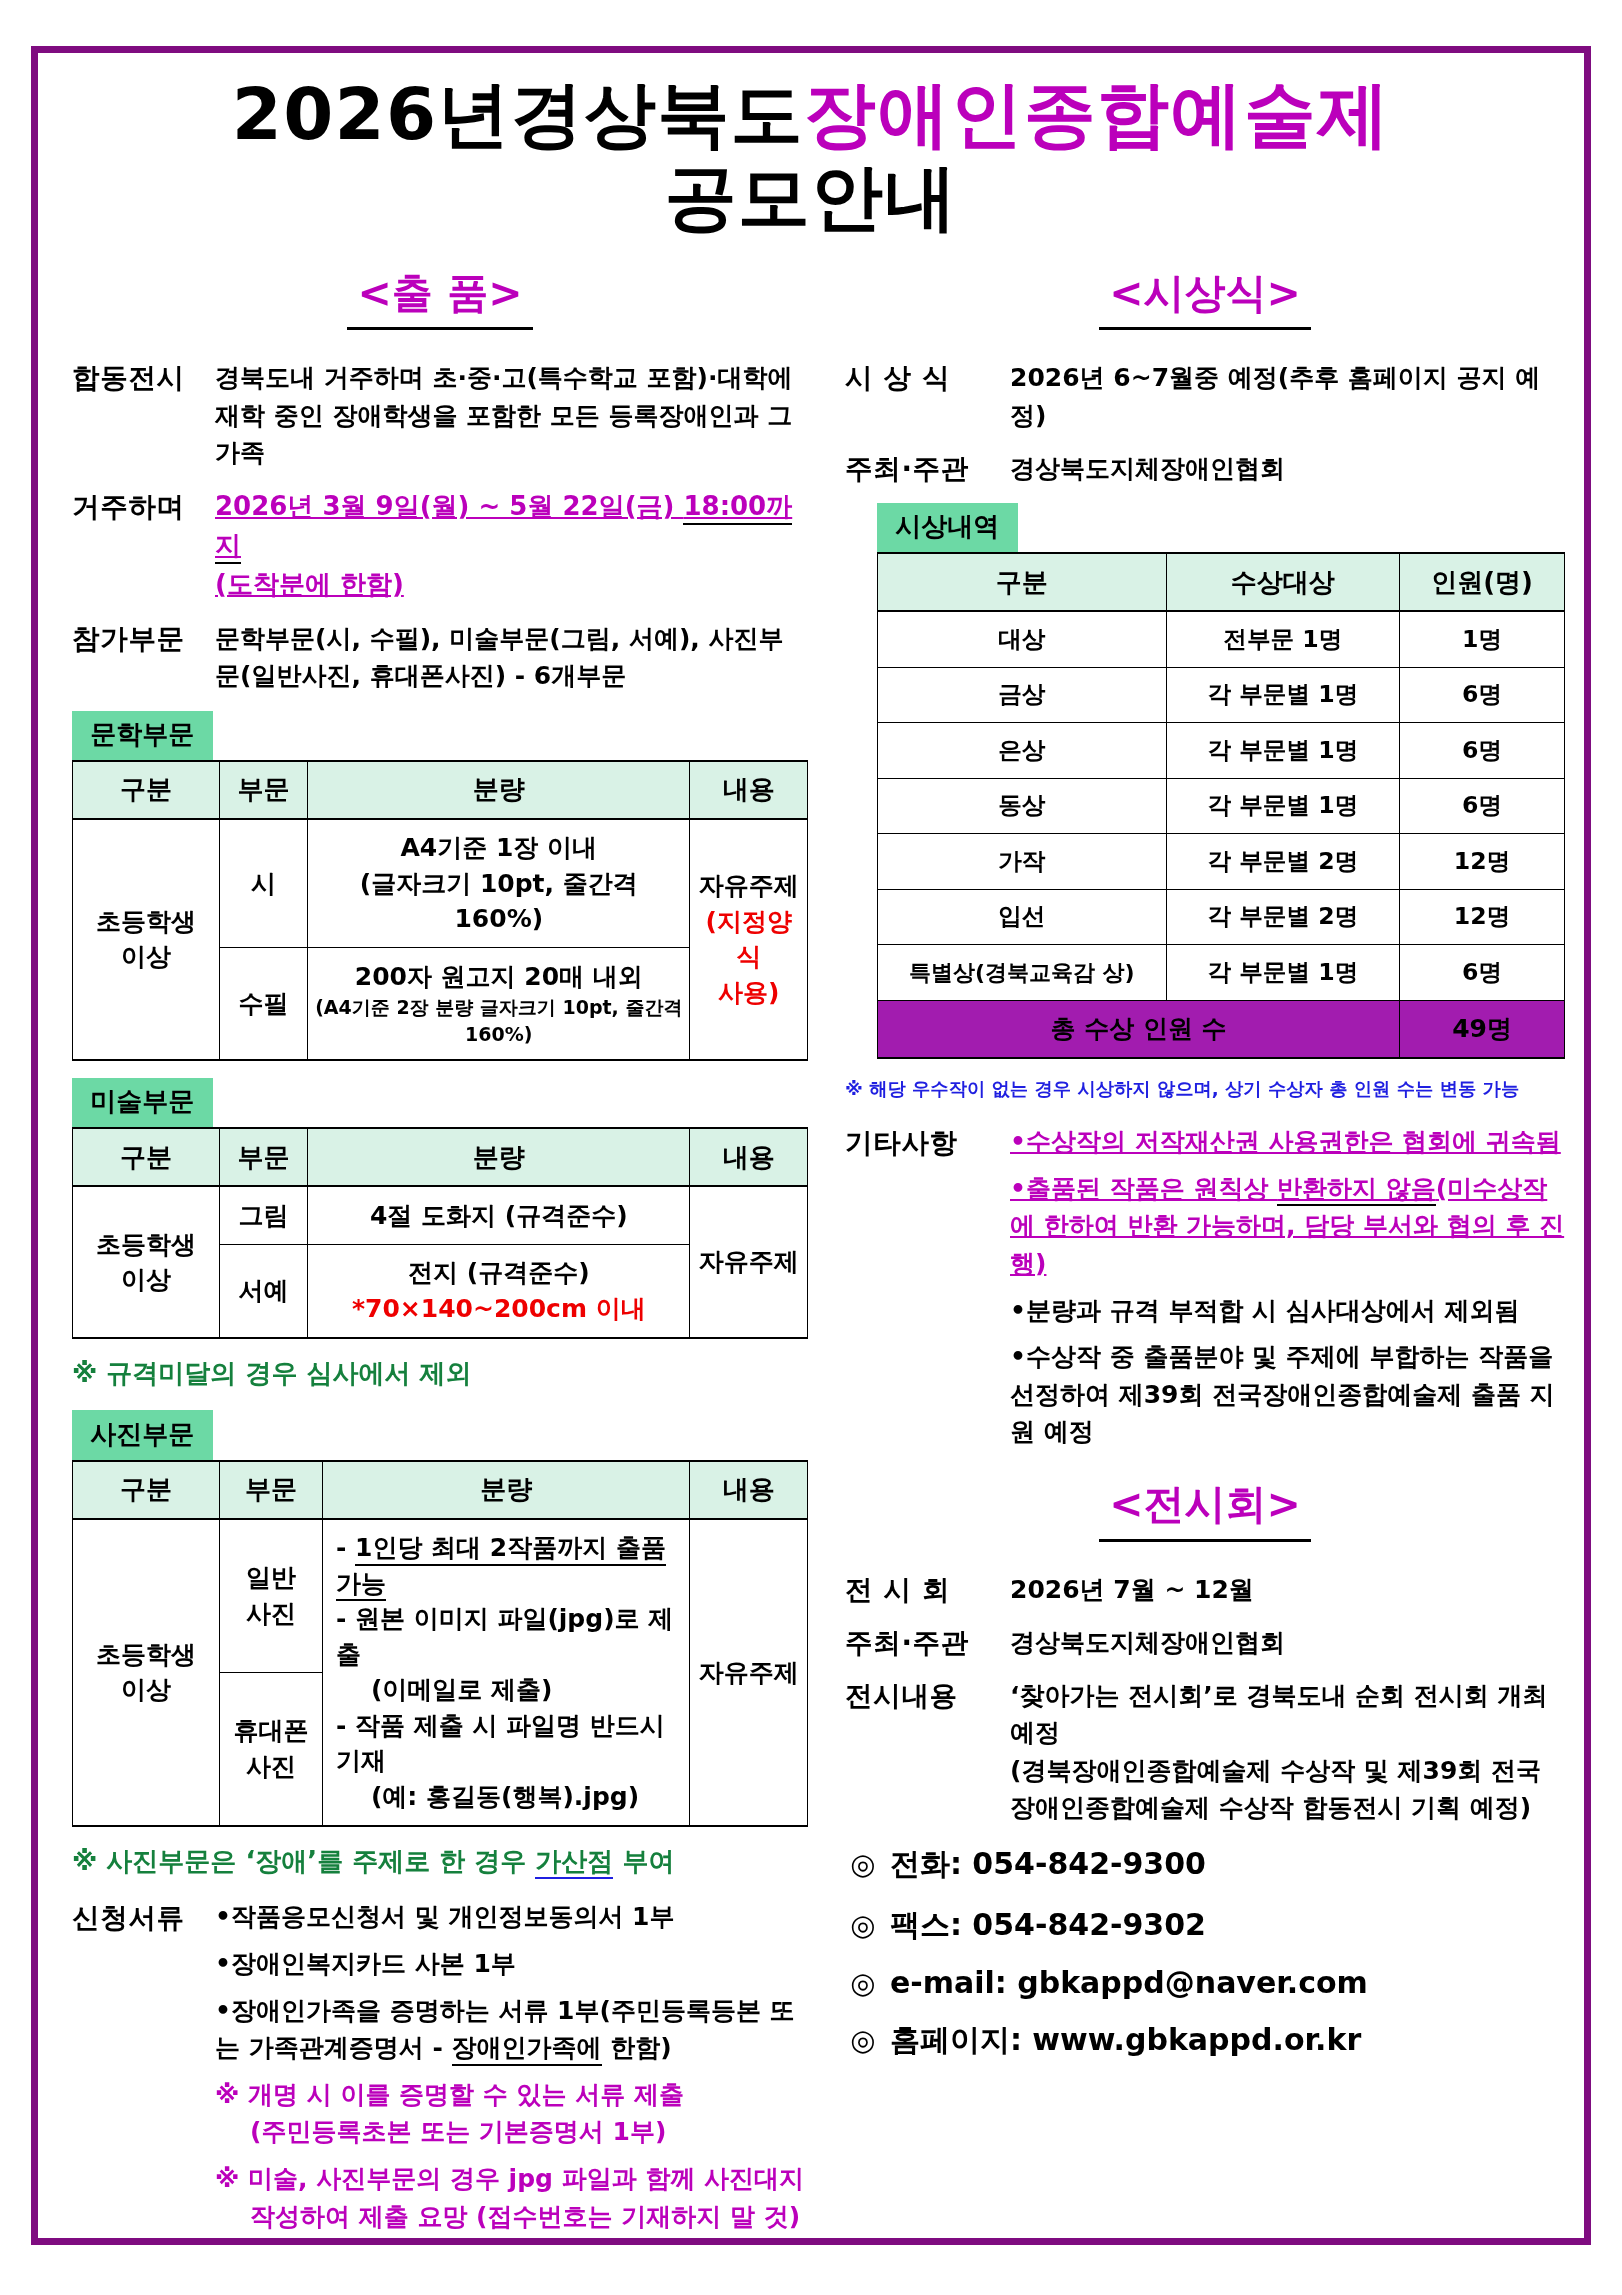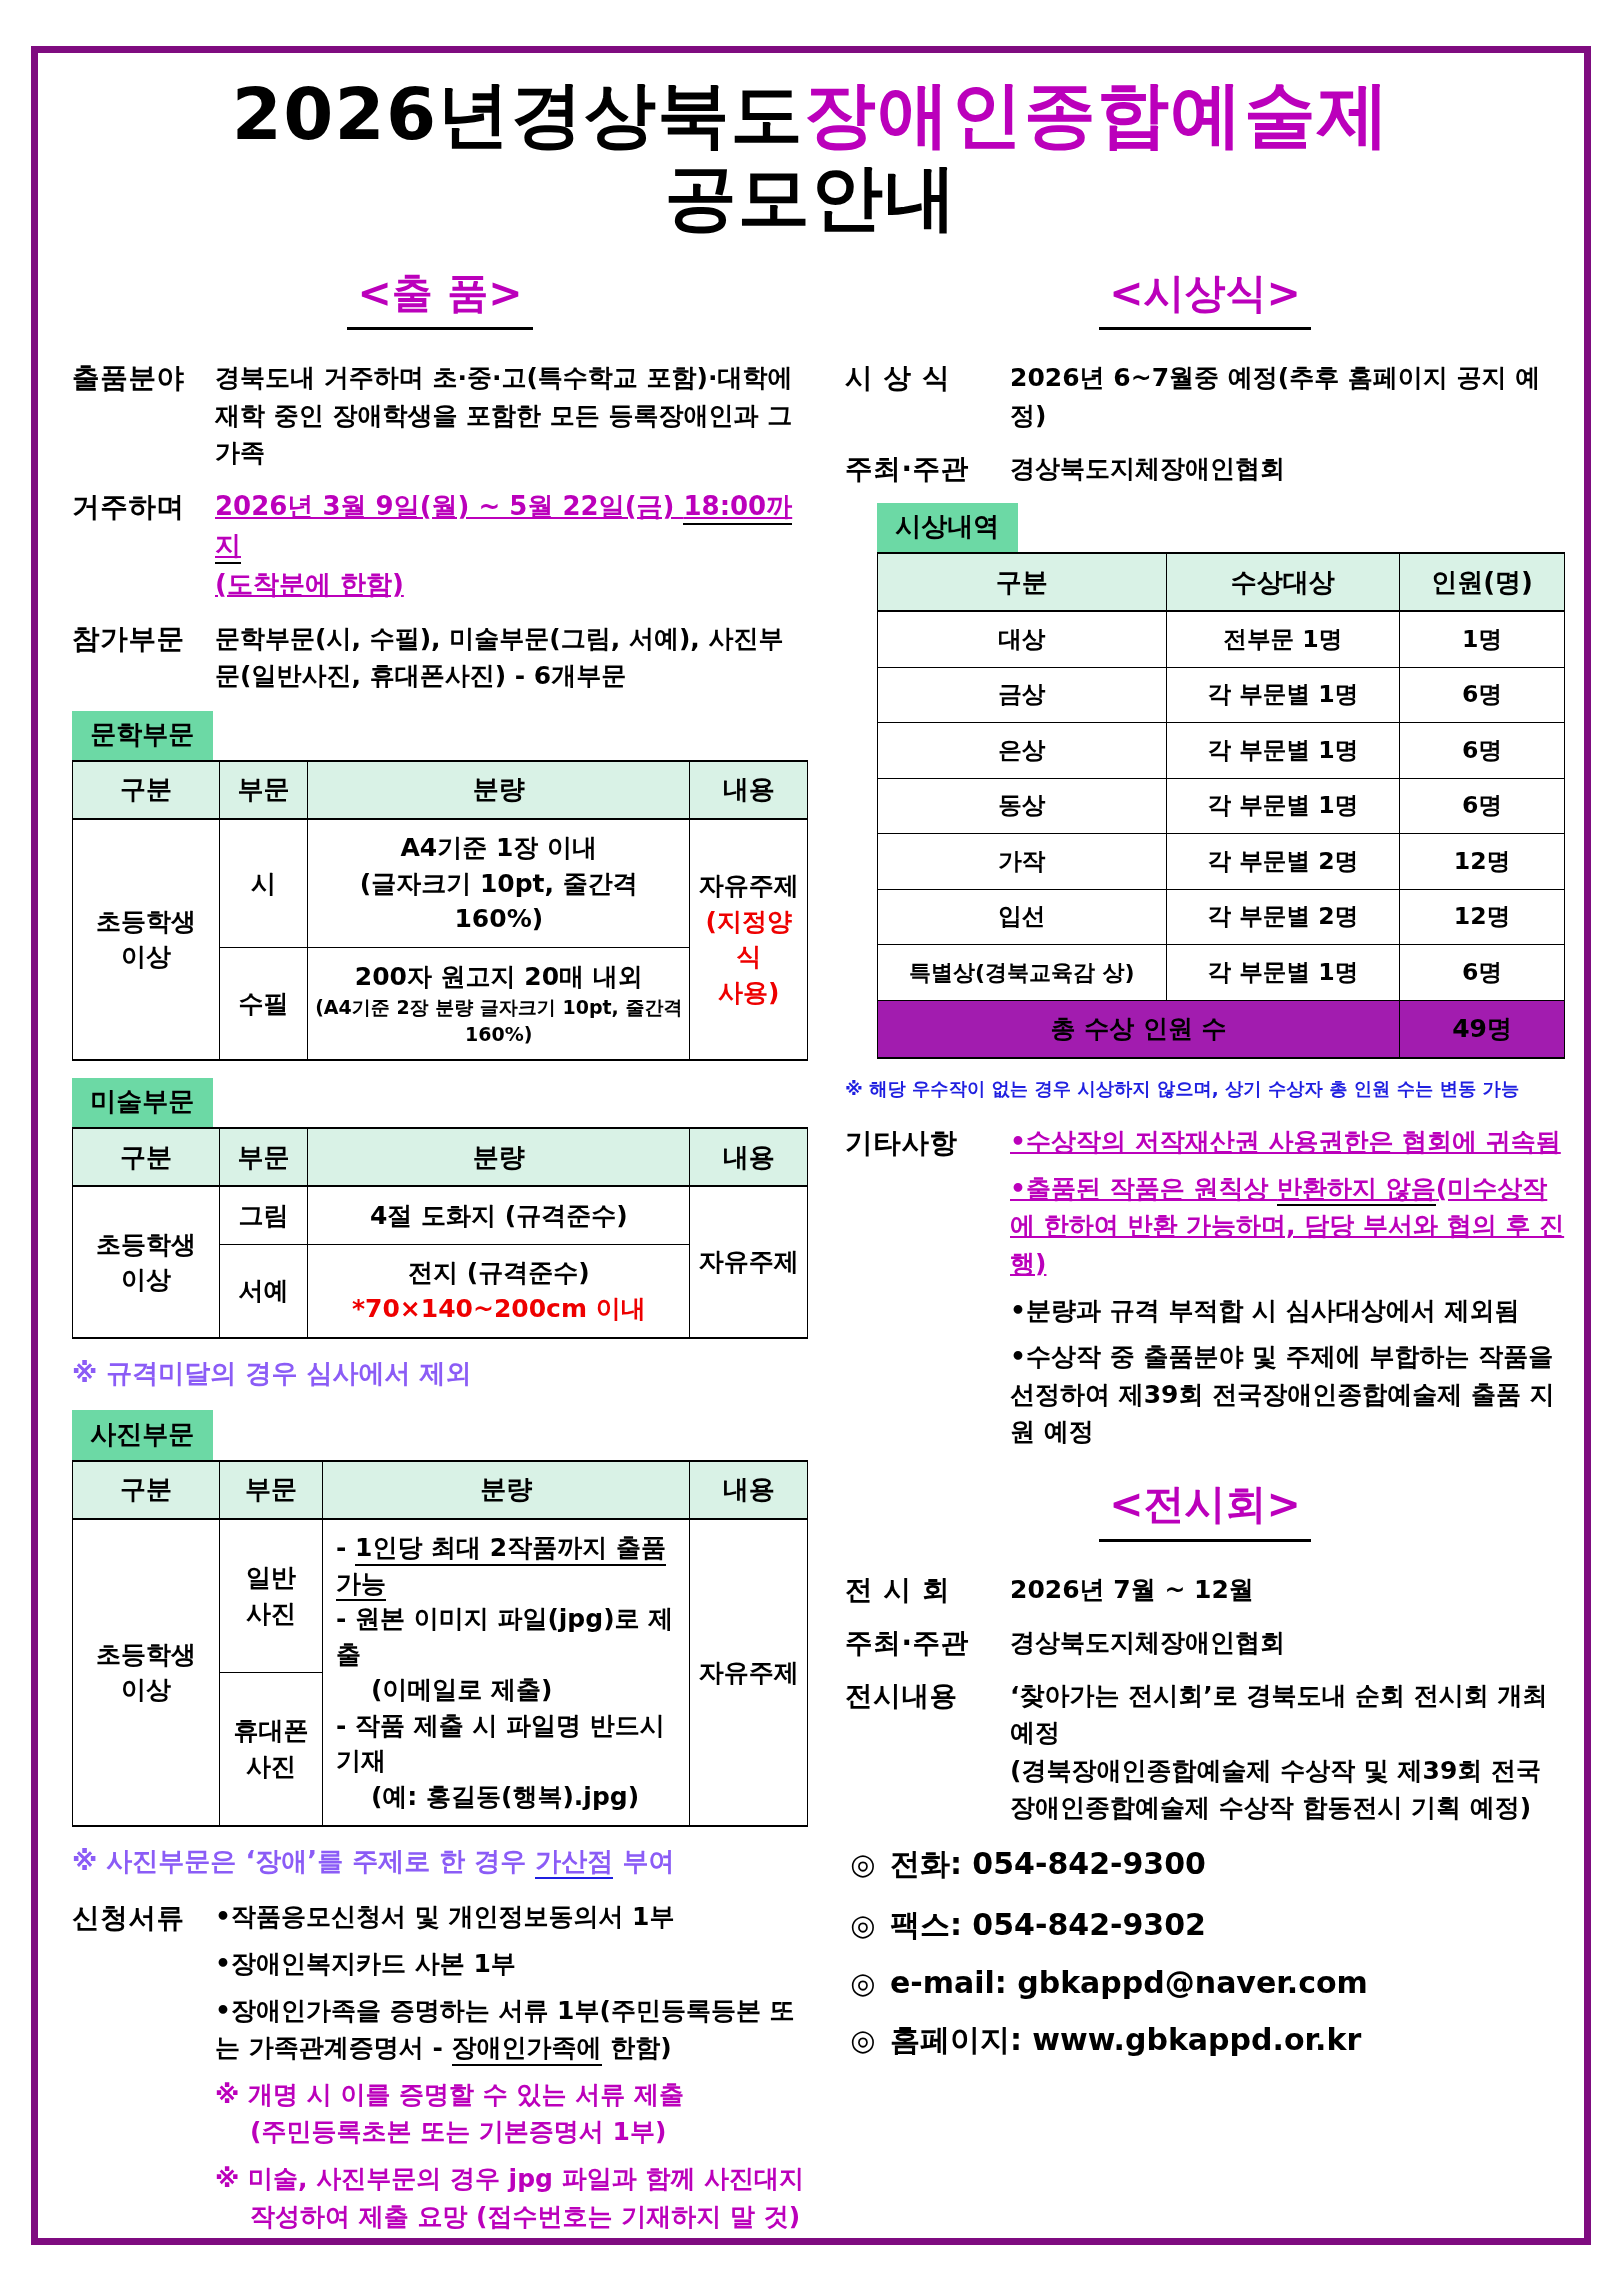--- a/index.html
+++ b/index.html
@@ -34,21 +34,21 @@
   table{width:100%;border-collapse:collapse;table-layout:fixed;}
   .tbl-block{margin-bottom:17px;}
   th{background:#d9f2e6;font-size:26px;font-weight:bold;padding:10.5px 3.9px;}
   td{font-size:25px;font-weight:bold;text-align:center;padding:10.5px 6.5px;line-height:1.42;}
   th,td{border:1.3px solid #000;}
   table{border-top:2.6px solid #000;border-bottom:2.6px solid #000;}
   thead tr{border-bottom:2.6px solid #000;}
   td .small{font-size:19px;}
   .amount-left{text-align:left;padding-left:13px;}
   .indent{padding-left:35px;}
-  .note-blue{color:#8b5cf6;font-weight:bold;font-size:26px;margin:1.3px 0 19.6px;}
+  .note-blue{color:#15803d;font-weight:bold;font-size:26px;margin:1.3px 0 19.6px;}
   .note-awards{color:#1f1fe0;font-weight:bold;font-size:18.3px;margin:9.2px 0 22px;white-space:nowrap;}
   .u-blue{border-bottom:2px solid #1f1fe0;padding-bottom:1.3px;}
   .bullets>div{margin-bottom:9.2px;line-height:1.5;}
   .docs-note{color:#bb00bb;}
   .awards-total{background:#a21caf;}
   
   .contact-line{font-size:30px;font-weight:bold;margin:0 0 19.6px 5.2px;display:flex;align-items:baseline;}
   .contact-mark{margin-right:14.4px;font-size:29px;}
 </style>
 </head>
@@ -60,21 +60,21 @@
     <div><span>2026년경상북도</span><span class="mag">장애인종합예술제</span></div>
     <div>공모안내</div>
   </div>
 
   <div class="columns">
 
     <div class="col-left">
       <div class="sec-head"><span>&lt;출 품&gt;</span></div>
 
       <div class="kv">
-        <div class="kv-label">출품분야</div>
+        <div class="kv-label">합동전시</div>
         <div class="kv-value">경북도내 거주하며 초·중·고(특수학교 포함)·대학에 재학 중인 장애학생을 포함한 모든 등록장애인과 그 가족</div>
       </div>
 
       <div class="kv">
         <div class="kv-label">거주하며</div>
         <div class="kv-value magenta" style="font-size:26px;">
           <div><span>2026년 3월 9일(월) ~ 5월 22일(금) </span><span class="u">18:00까지</span></div>
           <div>(도착분에 한함)</div>
         </div>
       </div>

